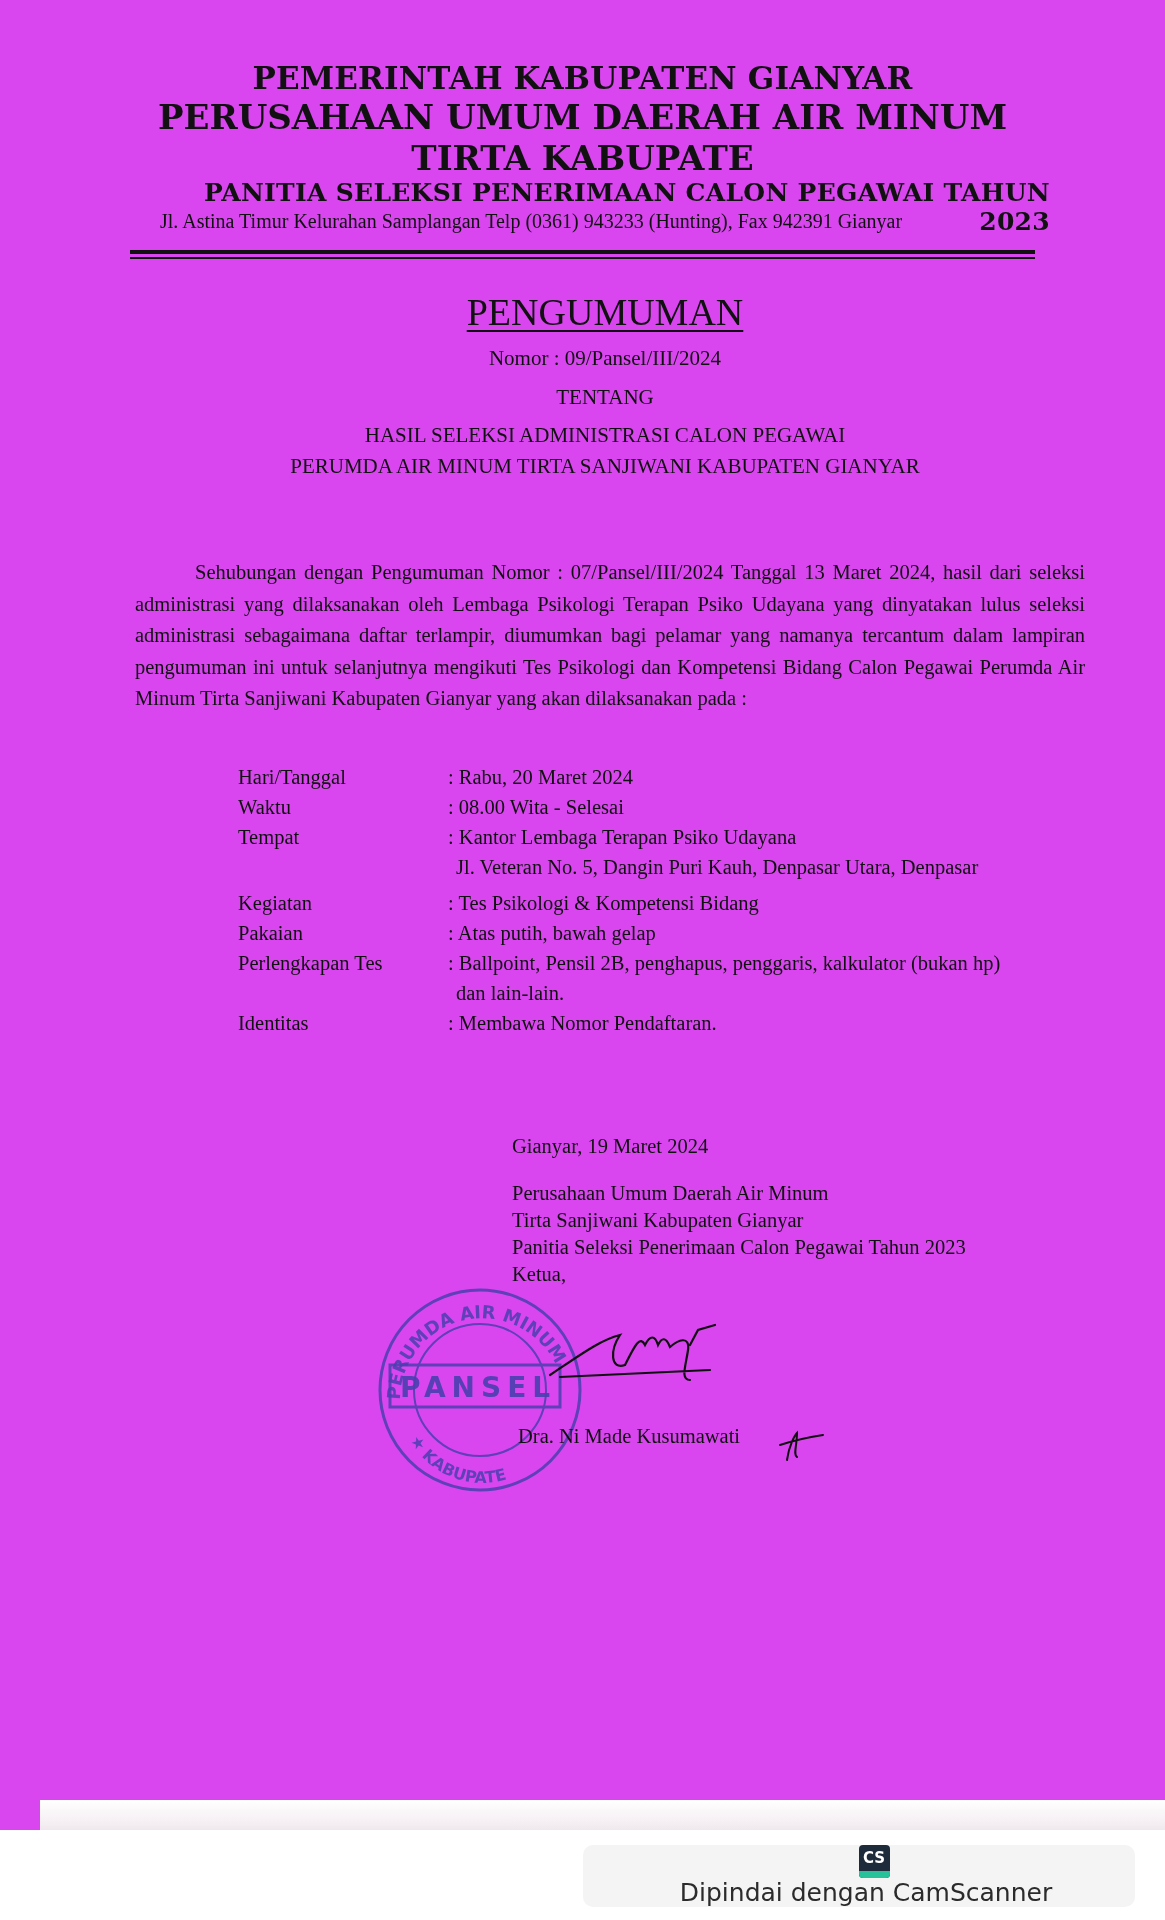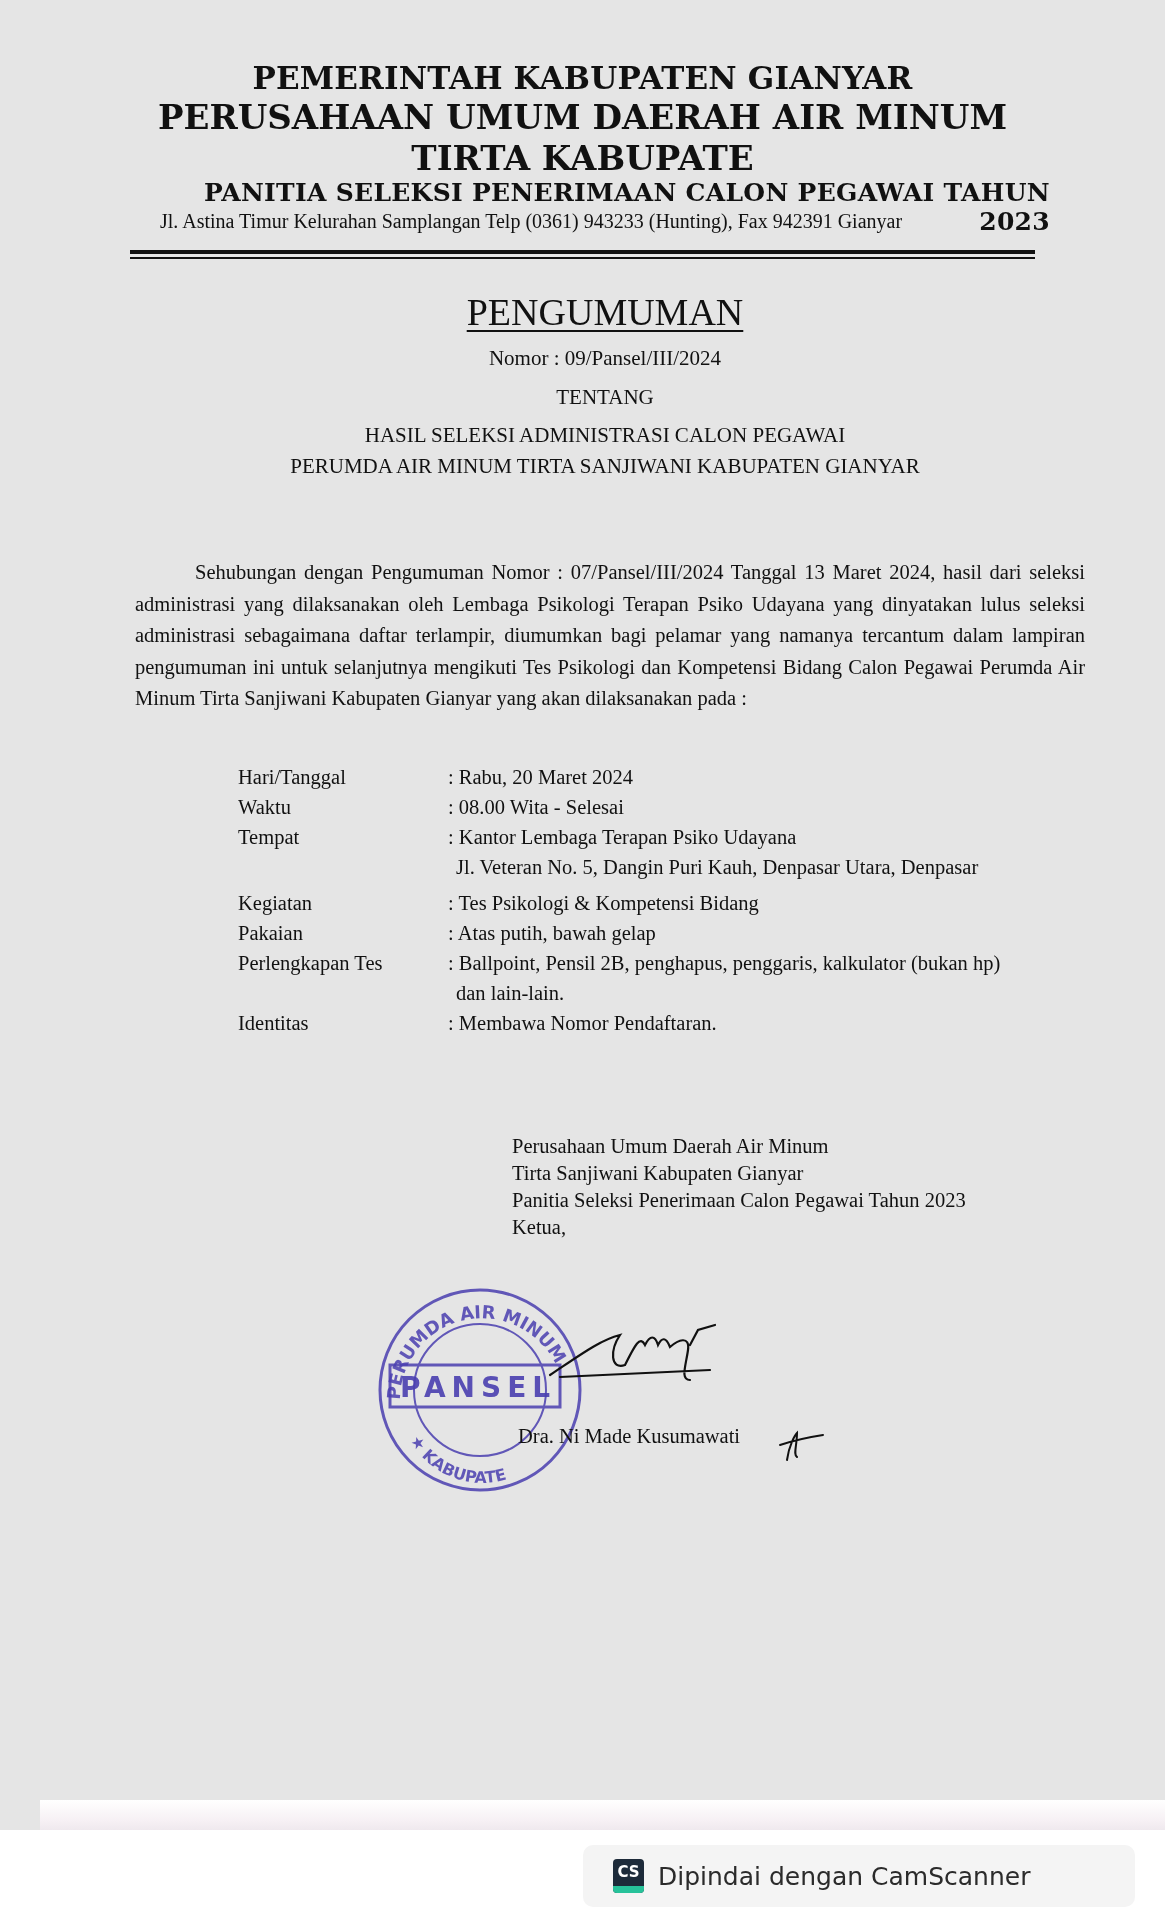--- a/index.html
+++ b/index.html
@@ -1,21 +1,21 @@
 <!DOCTYPE html>
 <html><head>
 <meta charset="utf-8">
 <style>
   html, body { margin: 0; padding: 0; }
   body {
     width: 1165px; height: 1920px; position: relative; overflow: hidden;
     background: #ffffff; color: #111;
     font-family: "Liberation Serif", serif;
   }
-  .page { position: absolute; left: 0; top: 0; width: 1165px; height: 1830px; background: #e5e5e5; }
+  .page { position: absolute; left: 0; top: 0; width: 1165px; height: 1830px; background: #d946ef; }
   .page-bottom-fade {
     position: absolute; left: 40px; right: 0; top: 1800px; height: 30px;
     background: linear-gradient(180deg, #fff 0%, #f6f0f4 70%, #efe9ee 100%);
   }
   .kop { position: absolute; left: 0; width: 1165px; text-align: center; }
   .kop-1 { top: 60px; font-size: 31px; font-weight: bold; font-family: "DejaVu Serif", serif; letter-spacing: 0.2px; }
   .kop-2 { top: 97px; font-size: 34px; font-weight: bold; font-family: "DejaVu Serif", serif; }
   .kop-3 { top: 138px; font-size: 34px; font-weight: bold; font-family: "DejaVu Serif", serif; }
   .kop-4 { top: 178px; left: 160px; width: 890px; font-size: 25px; font-weight: bold; font-family: "DejaVu Serif", serif; text-align: right; letter-spacing: 0.3px; }
   .kop-5 { top: 210px; left: 160px; width: 880px; font-size: 20px; text-align: left; }
@@ -42,21 +42,21 @@
   .sign-block { position: absolute; left: 512px; top: 1133px; font-size: 20.5px; line-height: 27px; }
   .sign-date { margin-bottom: 20px; }
 
   .stamp { position: absolute; left: 370px; top: 1280px; width: 220px; height: 220px; }
   .signature { position: absolute; left: 540px; top: 1305px; width: 190px; height: 90px; }
   .signer { position: absolute; left: 518px; top: 1425px; font-size: 20.5px; text-underline-offset: 3px; }
   .paraf { position: absolute; left: 775px; top: 1425px; width: 50px; height: 40px; }
 
   .cs-badge {
     position: absolute; left: 583px; top: 1845px; width: 552px; height: 62px;
-    background: #f4f4f4; border-radius: 10px; display: flex; align-items: center;
+    background: #f4f4f4; border-radius: 10px; display: flex; align-items: center; flex-direction: column;
   }
   .cs-logo {
     width: 31px; height: 34px; margin-left: 30px; border-radius: 4px; overflow: hidden;
     background: #1d2b3a; position: relative; display: flex; justify-content: center;
   }
   .cs-logo::after { content: ""; position: absolute; left: 0; bottom: 0; width: 100%; height: 7px; background: #27c29a; }
   .cs-logo span { color: #fff; font-family: "DejaVu Sans", sans-serif; font-weight: bold; font-size: 15px; line-height: 26px; }
   .cs-text { margin-left: 14px; font-family: "DejaVu Sans", sans-serif; font-size: 25px; color: #2b2b2b; }
 </style>
 </head>
@@ -110,20 +110,21 @@
       <span class="d-value-2">dan lain-lain.</span>
     </div>
     <div class="detail-row">
       <span class="d-label">Identitas</span>
       <span class="d-value">: Membawa Nomor Pendaftaran.</span>
     </div>
   </div>
 
 
   <div class="sign-block">
+    <div class="sign-date">Gianyar, 19 Maret 2024</div>
     <div>Perusahaan Umum Daerah Air Minum</div>
     <div>Tirta Sanjiwani Kabupaten Gianyar</div>
     <div>Panitia Seleksi Penerimaan Calon Pegawai Tahun 2023</div>
     <div>Ketua,</div>
   </div>
 
   <svg class="stamp" viewBox="0 0 220 220">
     <defs>
       <path id="ringTop" d="M 30 120 A 82 82 0 0 1 190 95"></path>
       <path id="ringBottom" d="M 40 160 A 82 82 0 0 0 140 198"></path>

